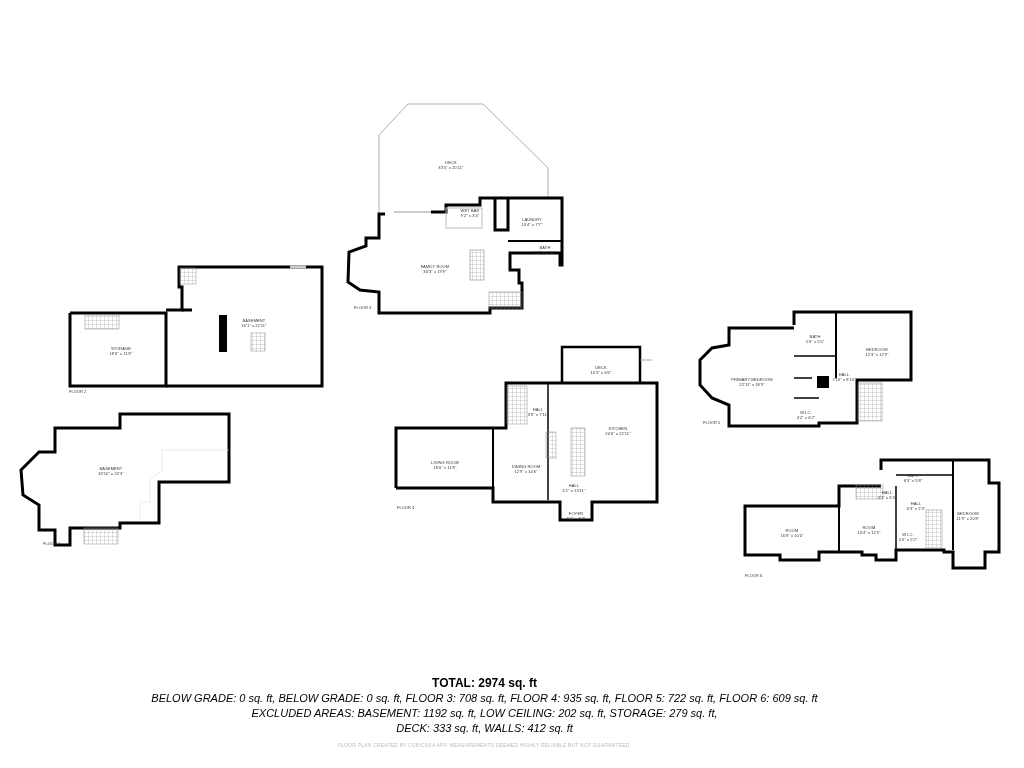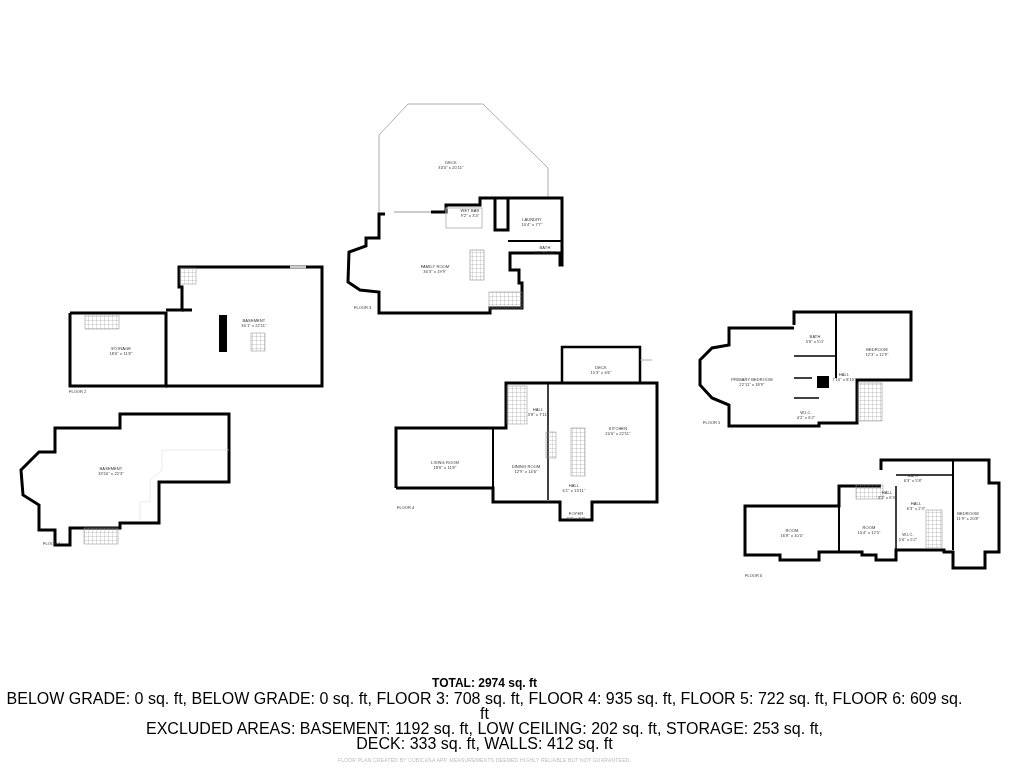--- a/index.html
+++ b/index.html
@@ -3,21 +3,21 @@
 <meta charset="utf-8">
 <style>
   html,body{margin:0;padding:0;background:#ffffff;}
   body{width:1024px;height:768px;position:relative;overflow:hidden;font-family:"Liberation Sans",sans-serif;color:#000;}
   #plan{position:absolute;left:0;top:0;width:1024px;height:660px;}
   .lbl{position:absolute;font-size:4px;line-height:5px;text-align:center;color:#333;white-space:nowrap;transform:translateX(-50%);letter-spacing:0.1px;}
   .lbl .d{display:block;}
   .floor{position:absolute;font-size:4px;color:#333;white-space:nowrap;}
   #summary{position:absolute;left:0;top:676px;width:969px;text-align:center;font-family:"Liberation Sans",sans-serif;}
   #summary .total{font-weight:bold;font-size:12px;line-height:15px;}
-  #summary .line{font-size:16px;line-height:15px;}
+  #summary .line{font-size:11px;line-height:15px;font-style:italic;}
   #summary .credit{font-size:5px;color:#bbb;margin-top:6px;letter-spacing:0.2px;}
 </style>
 </head>
 <body>
 
 <svg id="plan" viewBox="0 0 1024 660" xmlns="http://www.w3.org/2000/svg">
   <defs>
     <pattern id="stairs" width="4" height="4" patternUnits="userSpaceOnUse">
       <path d="M0 0H4M0 0V4" stroke="#888" stroke-width="0.5" fill="none"></path>
     </pattern>
@@ -199,16 +199,16 @@
     <span class="d">10'4" x 12'5"</span>
   </div>
 <div class="lbl" style="left:908px;top:532px;">
     <span class="d">W.I.C.</span>
     <span class="d">5'6" x 5'2"</span>
   </div>
 
 <div id="summary">
   <div class="total">TOTAL: 2974 sq. ft</div>
   <div class="line">BELOW GRADE: 0 sq. ft, BELOW GRADE: 0 sq. ft, FLOOR 3: 708 sq. ft, FLOOR 4: 935 sq. ft, FLOOR 5: 722 sq. ft, FLOOR 6: 609 sq. ft</div>
-  <div class="line">EXCLUDED AREAS: BASEMENT: 1192 sq. ft, LOW CEILING: 202 sq. ft, STORAGE: 253 sq. ft,</div>
+  <div class="line">EXCLUDED AREAS: BASEMENT: 1192 sq. ft, LOW CEILING: 202 sq. ft, STORAGE: 279 sq. ft,</div>
   <div class="line">DECK: 333 sq. ft, WALLS: 412 sq. ft</div>
   <div class="credit">FLOOR PLAN CREATED BY CUBICASA APP. MEASUREMENTS DEEMED HIGHLY RELIABLE BUT NOT GUARANTEED.</div>
 </div>
 
 </body></html>

